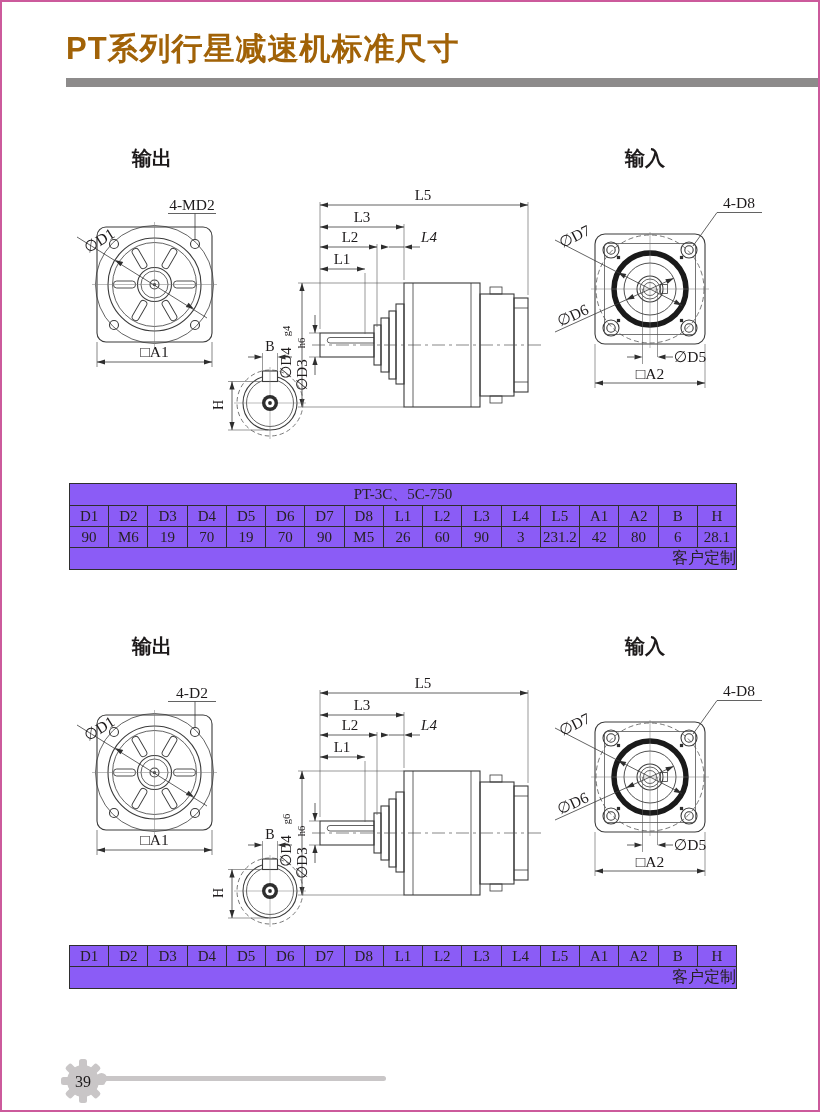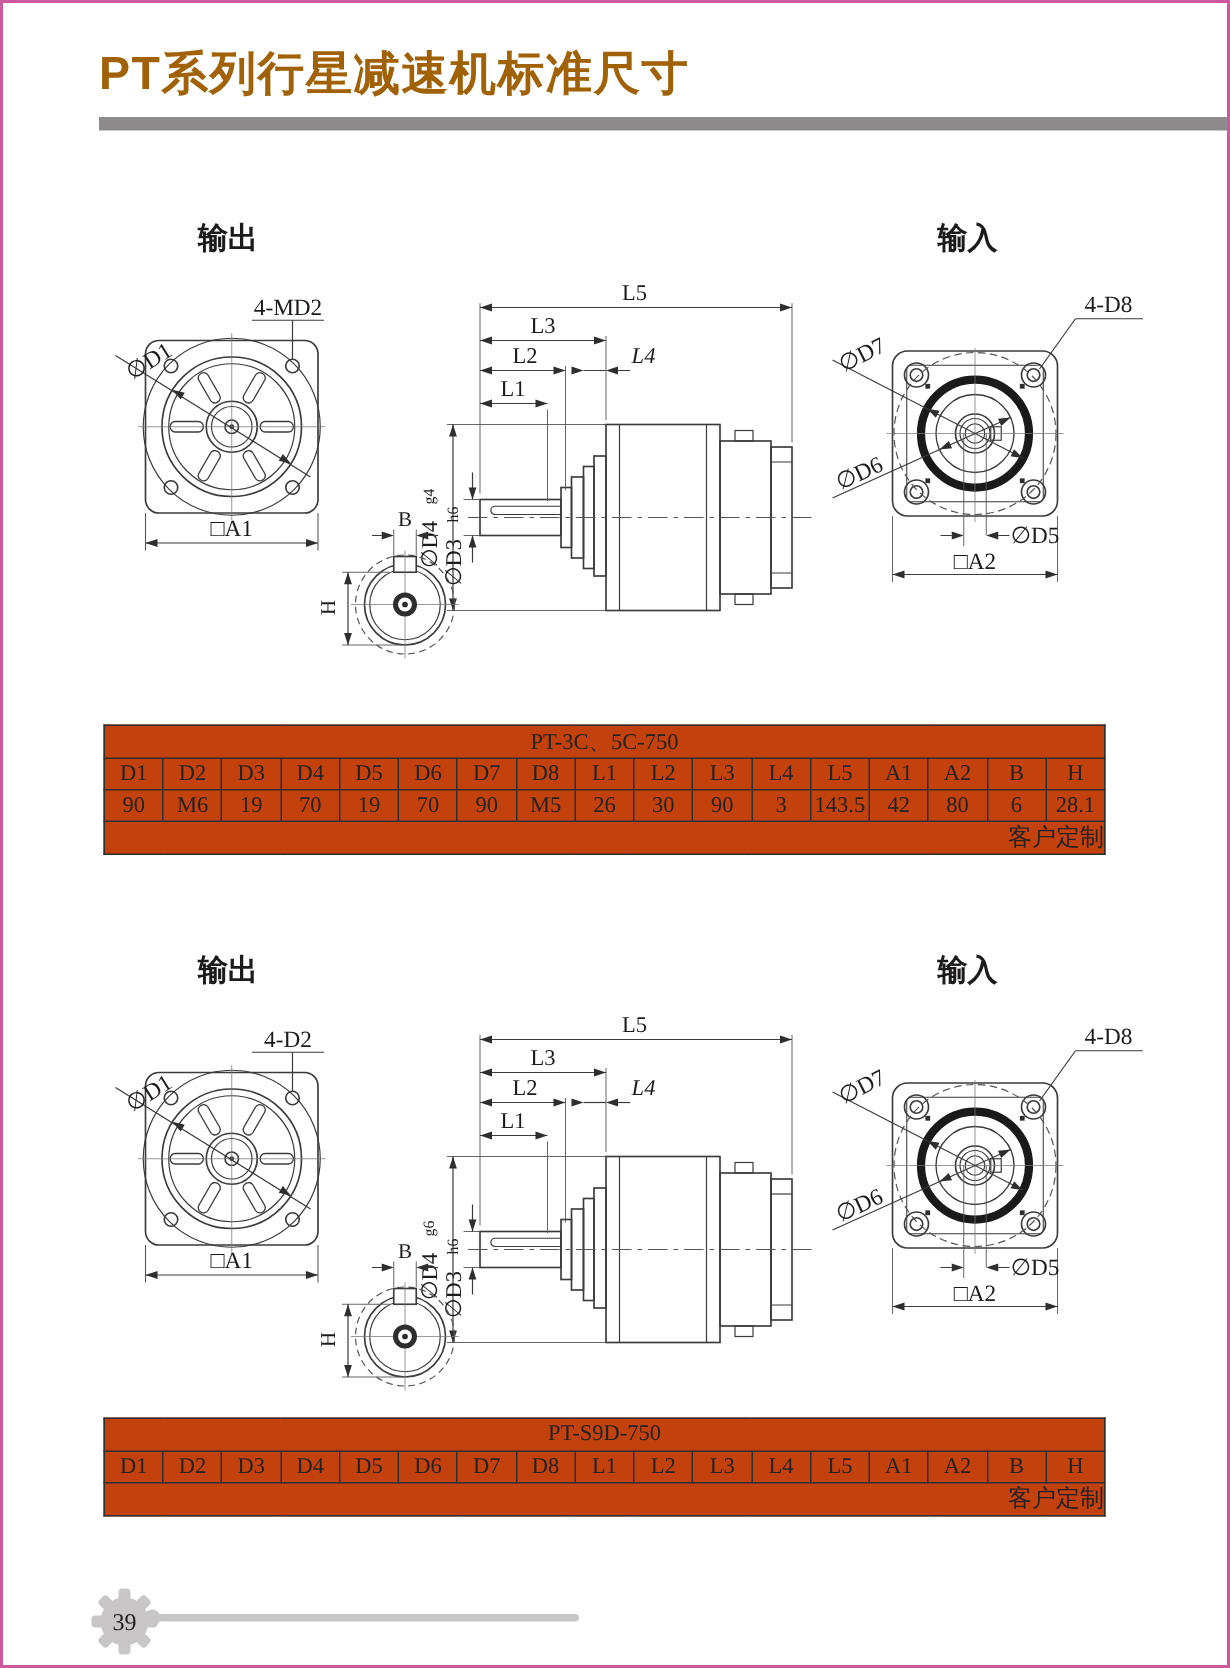--- a/index.html
+++ b/index.html
@@ -35,21 +35,21 @@
   .dwg-side{left:260px;top:42px;}
   .dwg-sect{left:196px;top:202px;}
   .dwg-flange-in{left:545px;top:57px;}
   svg text{
     font-family:"Liberation Serif","DejaVu Sans",serif;
     fill:#1d1a1b;
   }
   .dim-table{
     position:absolute;left:67px;width:668px;
     border-collapse:collapse;table-layout:fixed;
-    background:#c2410c;
+    background:#8b5cf6;
   }
   .dim-table td{
     border:1px solid #2f2f2f;
     text-align:center;
     font-size:15px;
     height:20px;
     padding:0;
     overflow:hidden;
   }
   .dim-table td.t-title{height:21px;}
@@ -325,24 +325,24 @@
     <tr>
         <td>90</td>
         <td>M6</td>
         <td>19</td>
         <td>70</td>
         <td>19</td>
         <td>70</td>
         <td>90</td>
         <td>M5</td>
         <td>26</td>
-        <td>30</td>
+        <td>60</td>
         <td>90</td>
         <td>3</td>
-        <td>143.5</td>
+        <td>231.2</td>
         <td>42</td>
         <td>80</td>
         <td>6</td>
         <td>28.1</td>
       </tr>
     <tr>
         <td class="t-foot" colspan="17">客户定制</td>
       </tr>
   </tbody>
 </table>
@@ -571,23 +571,20 @@
     <text x="30" y="49" font-size="15.5" text-anchor="middle" transform="rotate(-27 30 49)">∅D7</text>
     <text x="28" y="128" font-size="15.5" text-anchor="middle" transform="rotate(-25 28 128)">∅D6</text>
     <text x="143" y="170" font-size="15.5" text-anchor="middle">∅D5</text>
     <text x="103" y="187" font-size="15.5" text-anchor="middle">□A2</text>
   </svg>
 </div>
 
 <table class="dim-table" style="top:943px">
   <tbody>
     <tr>
-        <td class="t-title" colspan="17">PT-S9D-750</td>
-      </tr>
-    <tr>
         <td>D1</td>
         <td>D2</td>
         <td>D3</td>
         <td>D4</td>
         <td>D5</td>
         <td>D6</td>
         <td>D7</td>
         <td>D8</td>
         <td>L1</td>
         <td>L2</td>

